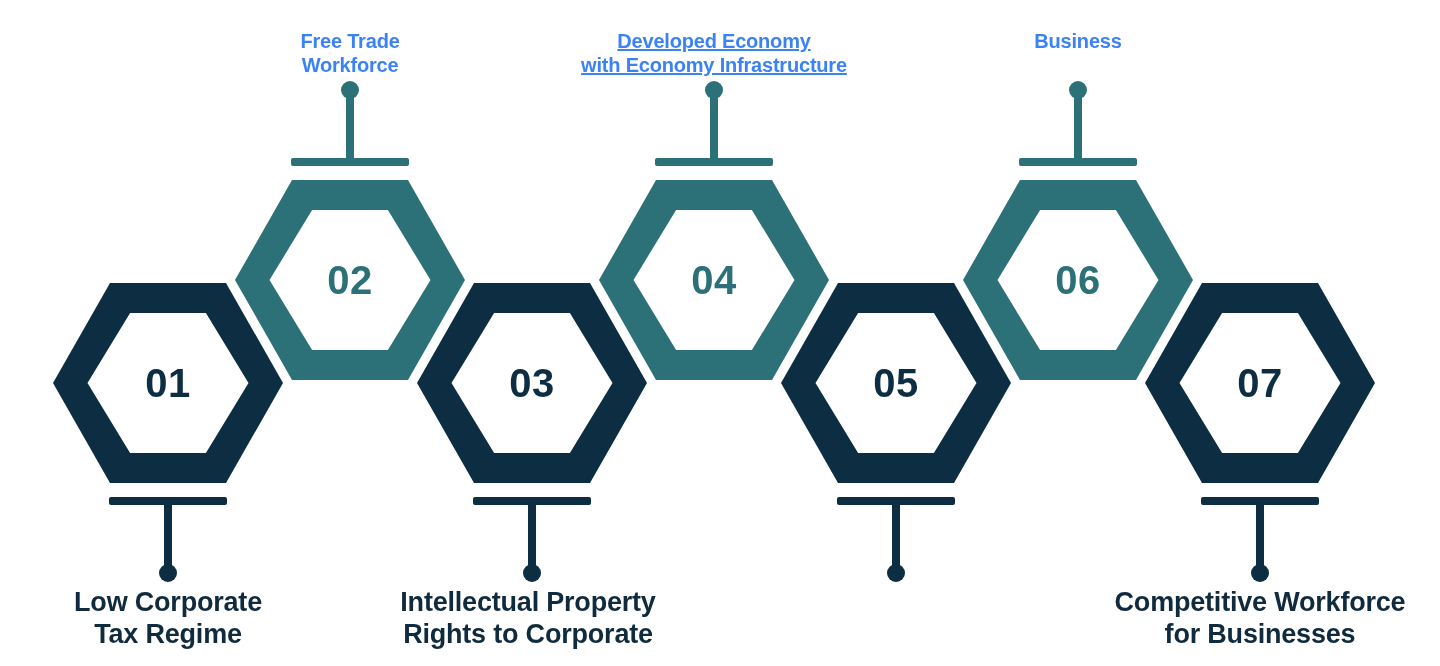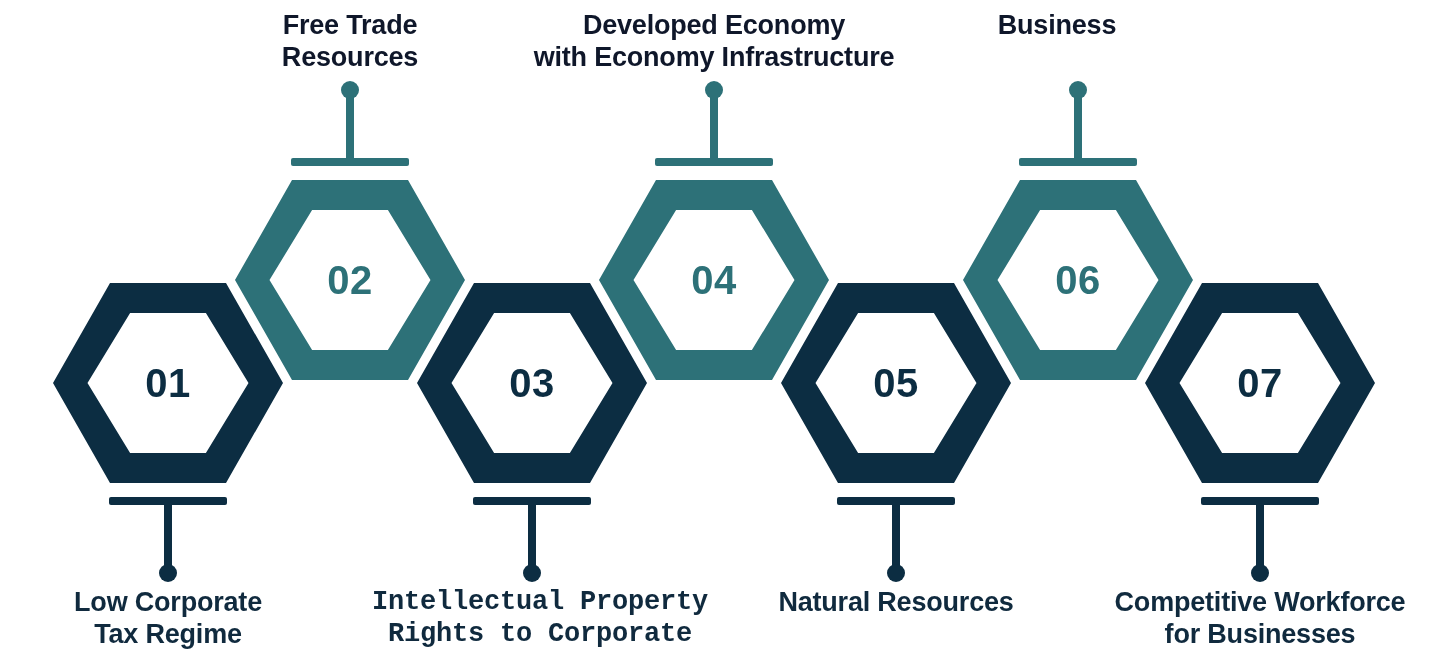--- a/index.html
+++ b/index.html
@@ -16,21 +16,21 @@
 
   
   .label {
     position: absolute;
     text-align: center;
     font-weight: 700;
     line-height: 1.18;
     letter-spacing: -0.2px;
     white-space: pre-line;
   }
-  .label.top    { font-size: 27px; color: #0f172a; }
+  .label.top    { font-size: 20px; color: #3b82f6; margin-top: 20px; }
   .label.bottom { font-size: 27px; color: #102A3E; }
 
   .label .l1, .label .l2 { display:block; }
 
   
 </style>
 </head>
 <body>
 
 <div id="stage">
@@ -107,21 +107,21 @@
         <g>
           <path d="M1139,383 L1199.4,277.8 L1320.6,277.8 L1381,383 L1320.6,488.2 L1199.4,488.2 Z" fill="#ffffff"></path>
           <path d="M1145,383 L1202,283 L1318,283 L1375,383 L1318,483 L1202,483 Z M1179.5,383 L1222.1,313 L1297.9,313 L1340.5,383 L1297.9,453 L1222.1,453 Z" fill="#0C2D42" fill-rule="evenodd"></path>
           <text x="1260" y="383" text-anchor="middle" dominant-baseline="central" fill="#0C2D42" font-size="40" font-weight="700" font-family="&quot;Liberation Sans&quot;, sans-serif" letter-spacing="0.5">07</text>
         </g>
       </g>
   </svg>
 
   <div id="labels-layer">
       <div class="label bottom" style="left: -92px; width: 520px; top: 587px;"><span class="l1">Low Corporate</span><span class="l2">Tax Regime</span></div>
-      <div class="label top" style="left: 90px; width: 520px; top: 10px;"><span class="l1">Free Trade</span><span class="l2">Resources</span></div>
-      <div class="label bottom" style="left: 280px; width: 520px; top: 587px; font-family: Liberation Mono, monospace;"><span class="l1">Intellectual Property</span><span class="l2">Rights to Corporate</span></div>
-      <div class="label top" style="left: 454px; width: 520px; top: 10px;"><span class="l1">Developed Economy</span><span class="l2">with Economy Infrastructure</span></div>
-      <div class="label bottom" style="left: 636px; width: 520px; top: 587px;"><span class="l2">Natural Resources</span></div>
-      <div class="label top" style="left: 797px; width: 520px; top: 10px;"><span class="l1">Business</span></div>
+      <div class="label top" style="left: 90px; width: 520px; top: 10px;"><span class="l1">Free Trade</span><span class="l2">Workforce</span></div>
+      <div class="label bottom" style="left: 268px; width: 520px; top: 587px;"><span class="l1">Intellectual Property</span><span class="l2">Rights to Corporate</span></div>
+      <div class="label top" style="left: 454px; width: 520px; top: 10px; text-decoration: underline;"><span class="l1">Developed Economy</span><span class="l2">with Economy Infrastructure</span></div>
+      <div class="label bottom" style="left: 636px; width: 520px; top: 587px;"></div>
+      <div class="label top" style="left: 818px; width: 520px; top: 10px;"><span class="l1">Business</span></div>
       <div class="label bottom" style="left: 1000px; width: 520px; top: 587px;"><span class="l1">Competitive Workforce</span><span class="l2">for Businesses</span></div>
     </div>
 
 </div>
 
 </body></html>

